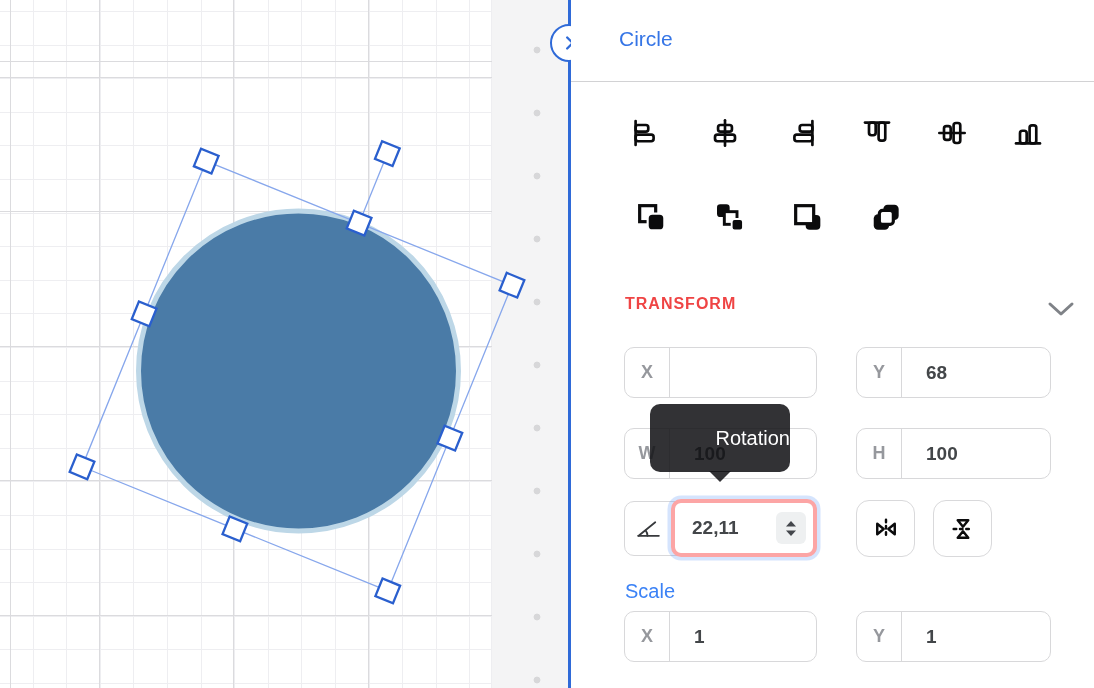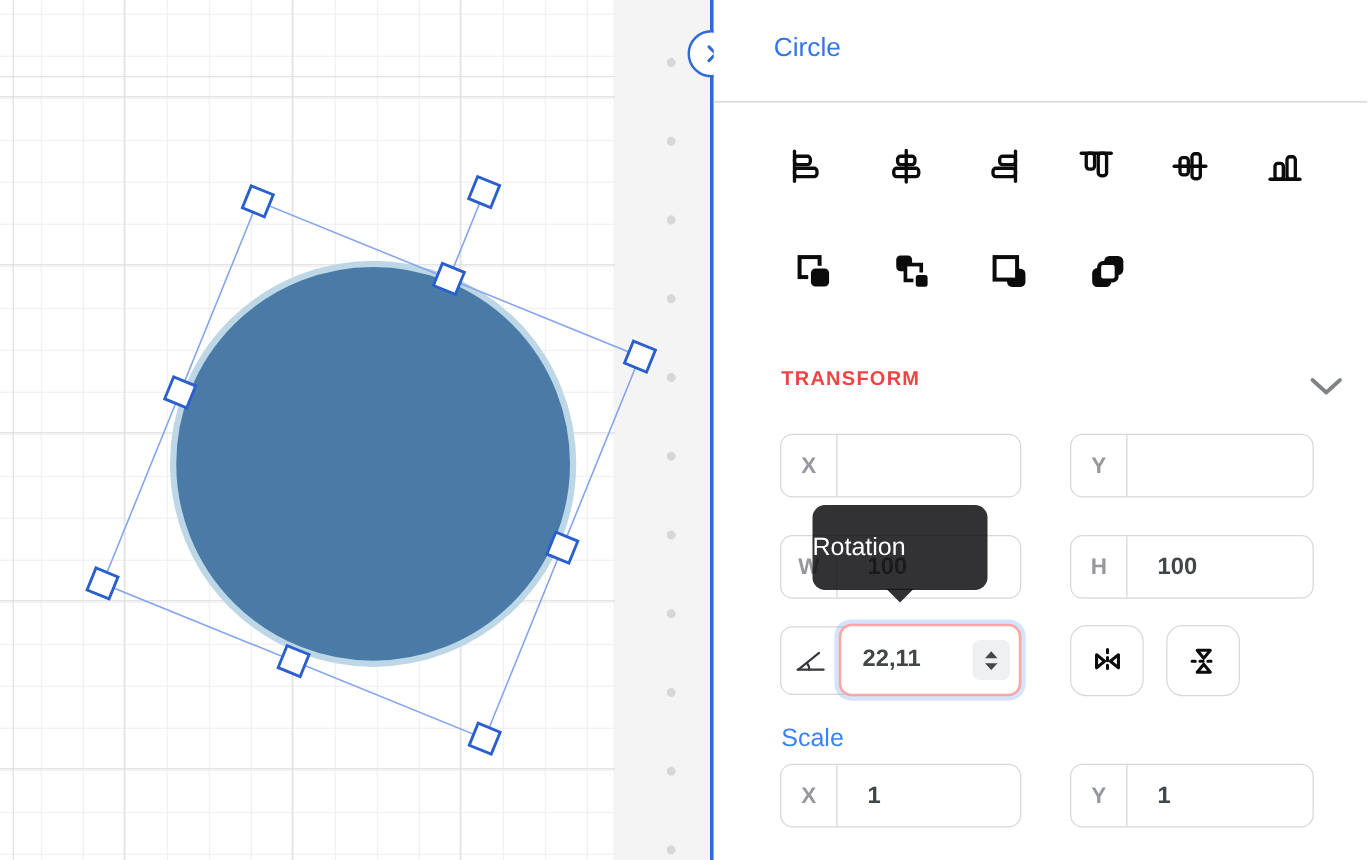--- a/index.html
+++ b/index.html
@@ -65,40 +65,40 @@
   .rot-outer{
     position:absolute;left:53px;top:501px;width:193px;height:55px;
     border:1px solid #d8d8da;border-radius:10px;box-sizing:border-box;background:#fff;
   }
   .rot-angle{
     position:absolute;left:0;top:0;width:47px;height:53px;
     display:flex;align-items:center;justify-content:center;
   }
   .rot-input{
     position:absolute;left:100px;top:499px;width:146px;height:58px;
-    background:#fff;border:2px solid #fca5a5;border-radius:10px;box-sizing:border-box;
+    background:#fff;border:4px solid #fca5a5;border-radius:10px;box-sizing:border-box;
     box-shadow:0 0 0 3.5px rgba(66,133,244,0.22);
     display:flex;align-items:center;
   }
   .rot-input .val{font-size:19px;font-weight:700;color:#434649;padding-left:17px;flex:1;}
   .spinner{
     width:30px;height:32px;background:#eef0f1;border-radius:6px;margin-right:7px;
     display:flex;align-items:center;justify-content:center;cursor:pointer;
   }
   .sqbtn{
     position:absolute;top:500px;width:59px;height:57px;border:1px solid #d9d9db;
     border-radius:13px;box-sizing:border-box;background:#fff;cursor:pointer;
     display:flex;align-items:center;justify-content:center;
   }
   .scale-label{position:absolute;left:54px;top:580px;font-size:20px;color:#3b82f6;}
   
   .tooltip{
     position:absolute;left:79px;top:404px;width:140px;height:68px;
     background:rgba(20,20,23,0.87);border-radius:10px;z-index:5;
-    display:flex;align-items:center;justify-content:flex-start;
+    display:flex;align-items:center;justify-content:flex-end;
     color:#fff;font-size:20px;
   }
   .tooltip .arrow{
     position:absolute;left:50%;margin-left:-11px;bottom:-10px;width:0;height:0;
     border-left:11px solid transparent;border-right:11px solid transparent;
     border-top:11px solid rgba(20,20,23,0.87);
   }
 </style>
 </head>
 <body>
@@ -213,20 +213,21 @@
     <svg width="30" height="18" viewBox="0 0 30 18" fill="none" stroke="#7f8287" stroke-width="3" stroke-linecap="round" stroke-linejoin="round">
         <polyline points="4,4 15,14 26,4"></polyline>
       </svg>
   </div>
 
   <div class="field col1" style="top:347px;">
     <div class="lab">X</div>
   </div>
   <div class="field col2" style="top:347px;">
     <div class="lab">Y</div>
+    <div class="val">68</div>
   </div>
 
   <div class="field col1" style="top:428px;">
     <div class="lab">W</div>
     <div class="val">100</div>
   </div>
   <div class="field col2" style="top:428px;">
     <div class="lab">H</div>
     <div class="val">100</div>
   </div>

